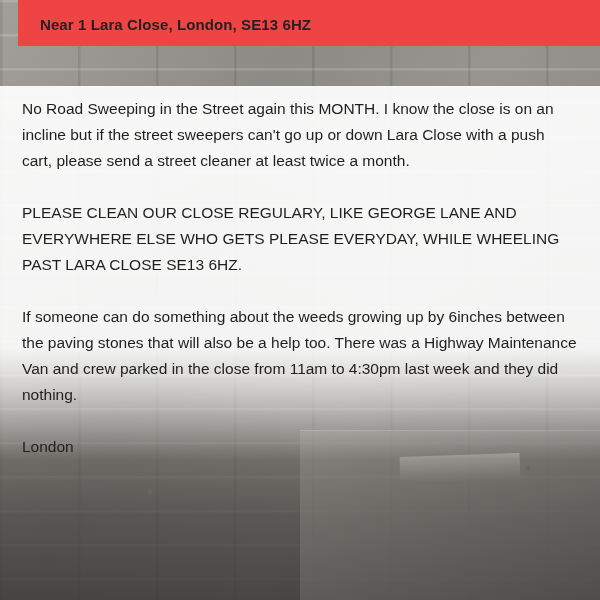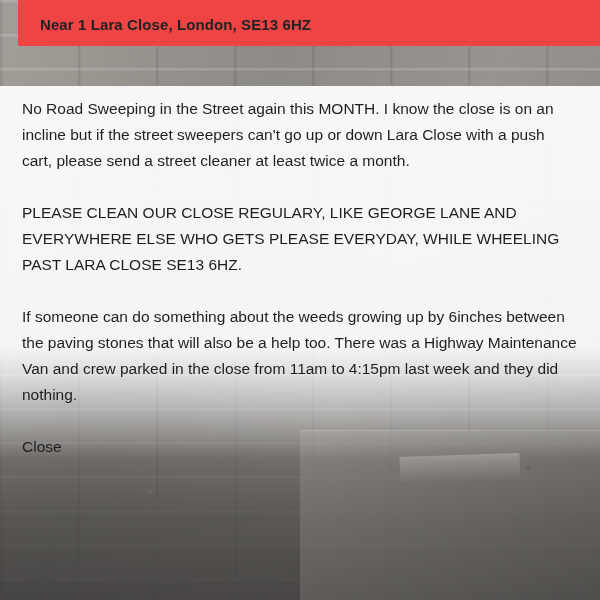--- a/index.html
+++ b/index.html
@@ -128,17 +128,17 @@
 
 <div id="content-overlay">
 
   <div class="title-band">
     <div class="title-text">Near 1 Lara Close, London, SE13 6HZ</div>
   </div>
 
   <div class="body-band tail">
     <p class="para">No Road Sweeping in the Street again this MONTH. I know the close is on an incline but if the street sweepers can't go up or down Lara Close with a push cart, please send a street cleaner at least twice a month.</p>
     <p class="para">PLEASE CLEAN OUR CLOSE REGULARY, LIKE GEORGE LANE AND EVERYWHERE ELSE WHO GETS PLEASE EVERYDAY, WHILE WHEELING PAST LARA CLOSE SE13 6HZ.</p>
-    <p class="para">If someone can do something about the weeds growing up by 6inches between the paving stones that will also be a help too. There was a Highway Maintenance Van and crew parked in the close from 11am to 4:15pm last week and they did nothing.</p>
-    <p class="para">Close</p>
+    <p class="para">If someone can do something about the weeds growing up by 6inches between the paving stones that will also be a help too. There was a Highway Maintenance Van and crew parked in the close from 11am to 4:30pm last week and they did nothing.</p>
+    <p class="para">London</p>
   </div>
 
 </div>
 
 </body></html>

